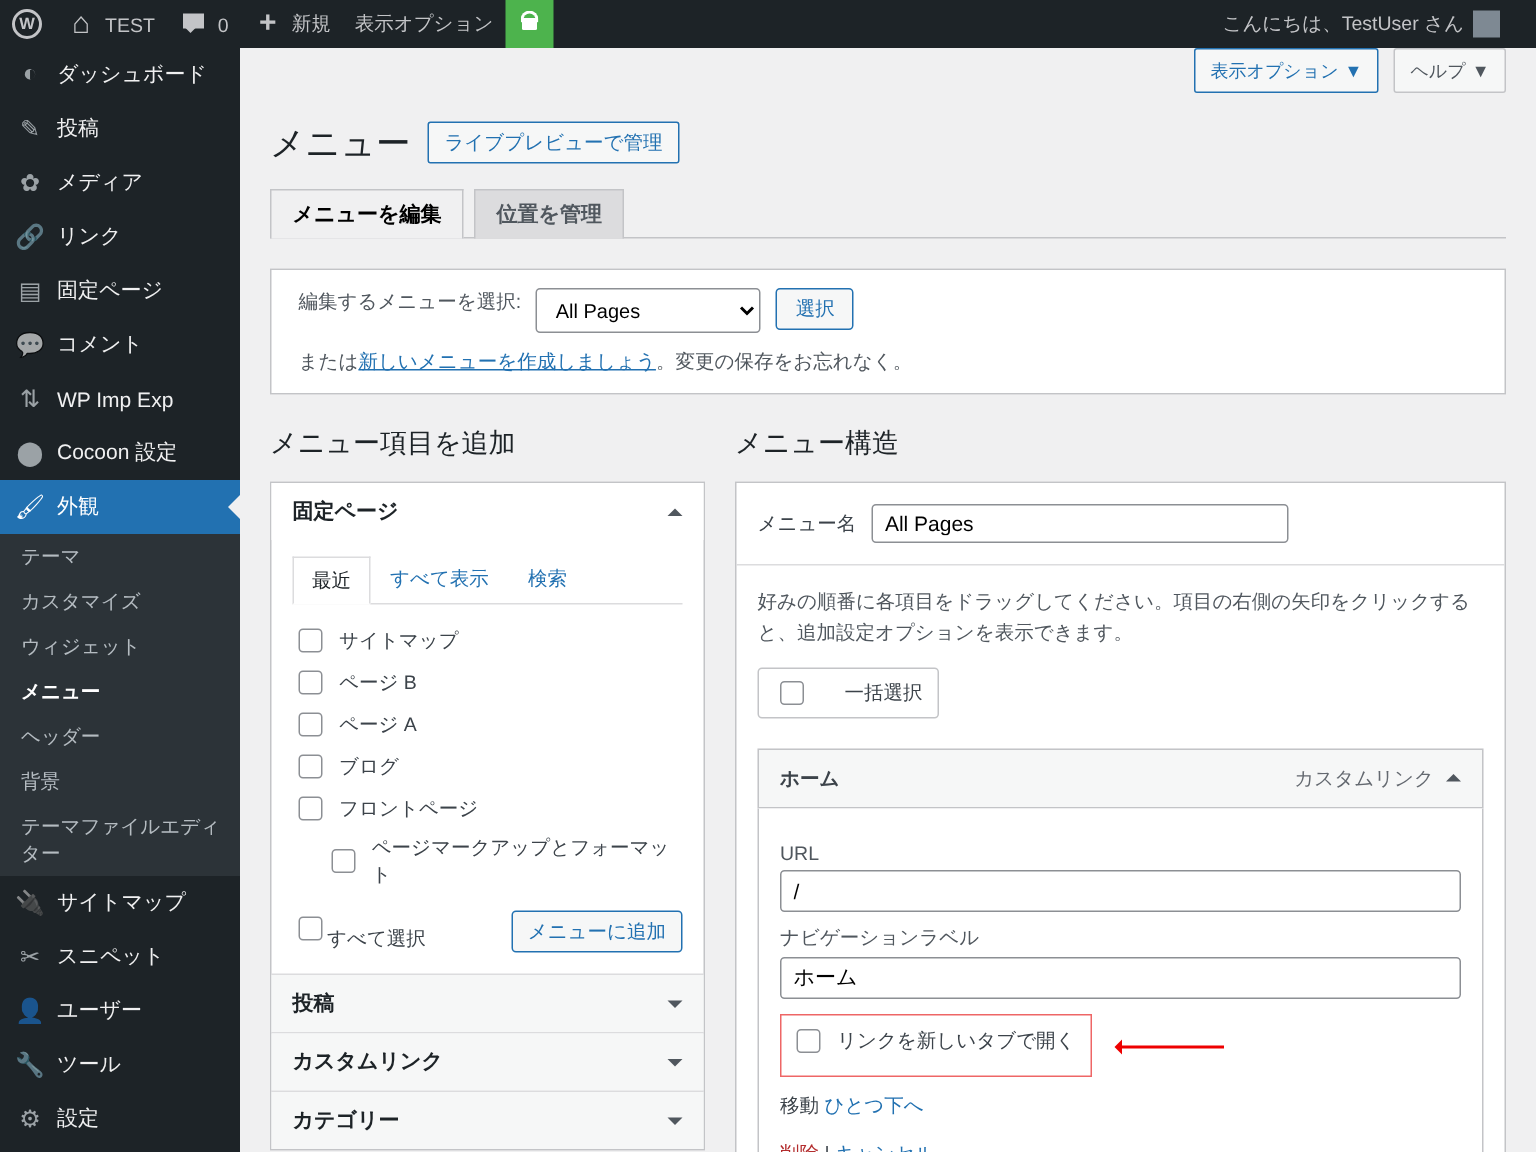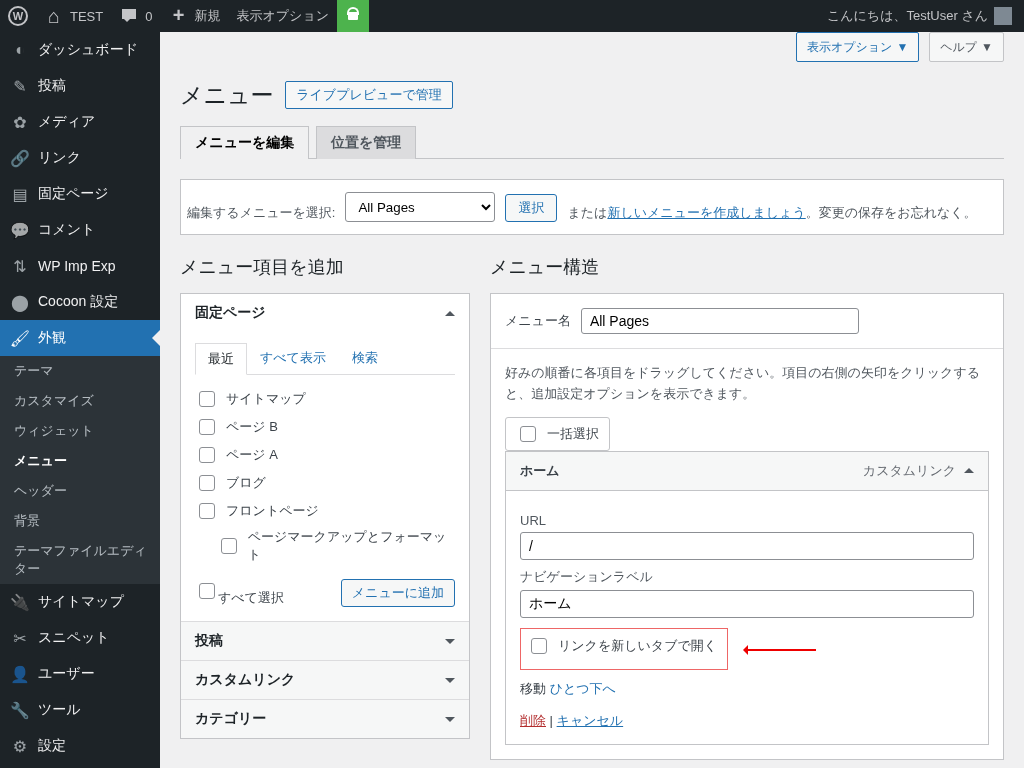--- a/index.html
+++ b/index.html
@@ -1,18 +1,18 @@
 <!DOCTYPE html>
 <html><head>
 <meta charset="utf-8">
 <style>
 html,body{margin:0;padding:0;width:1024px;height:768px;overflow:hidden;font-family:-apple-system,BlinkMacSystemFont,"Segoe UI","Hiragino Sans","Meiryo",sans-serif;font-size:13px;color:#3c434a;background:#f0f0f1}
 #adminbar{position:fixed;top:0;left:0;right:0;height:32px;background:#1d2327;color:#c3c4c7;display:flex;align-items:center;z-index:99}
 #adminbar .ab-left{display:flex;align-items:center}
-#adminbar .ab-right{margin-left:auto;display:flex;align-items:center;padding-right:4px}
+#adminbar .ab-right{margin-left:auto;display:flex;align-items:center;padding-right:16px}
 #adminbar .ab-item{display:flex;align-items:center;padding:0 8px;height:32px;font-size:13px;color:#c3c4c7}
 #adminbar .ab-item.icon-only svg,#adminbar .ab-item.icon-only .ico{margin-right:0}
 #adminbar .ico{display:inline-block;width:20px;height:20px;position:relative;margin-right:6px}
 #adminbar .wp-logo::before{content:"";width:20px;height:20px;border:2px solid #c3c4c7;border-radius:50%;box-sizing:border-box;display:block}
 #adminbar .wp-logo::after{content:"W";position:absolute;top:0;left:0;width:20px;line-height:20px;text-align:center;font-size:11px;font-weight:bold;color:#c3c4c7}
 #adminbar .home::before{content:"⌂";font-size:20px;line-height:20px;display:block;text-align:center}
 #adminbar .speech::before{content:"";width:14px;height:10px;background:#c3c4c7;display:block;margin:3px auto 0}
 #adminbar .speech::after{content:"";width:0;height:0;border:4px solid transparent;border-top-color:#c3c4c7;position:absolute;left:4px;top:12px}
 #adminbar .plus::before{content:"+";font-size:20px;font-weight:bold;line-height:18px;display:block;text-align:center}
 #adminbar .lock-box{width:32px;height:32px;background:#4db34d;display:flex;align-items:center;justify-content:center}
@@ -31,21 +31,21 @@
 #wpbody{margin-left:160px;padding-top:32px;height:100%}
 #wpbody-content{padding:0 20px 20px}
 .screen-meta{display:flex;justify-content:flex-end;gap:10px;margin:0 0 10px;position:relative;top:0}
 .screen-meta .smbtn{border:1px solid #2271b1;background:#f6f7f7;color:#2271b1;font-size:12px;padding:3px 10px;border-radius:2px;height:30px;display:inline-flex;align-items:center;gap:4px}
 .screen-meta .smbtn.help{border-color:#c3c4c7;color:#50575e}
 .wp-heading-inline{font-size:23px;font-weight:400;color:#1d2327;padding:8px 0 4px;display:inline-block;margin:0}
 .page-title-action{display:inline-block;border:1px solid #2271b1;color:#2271b1;background:#f6f7f7;padding:4px 10px;font-size:13px;border-radius:2px;margin-left:8px;vertical-align:4px}
 .nav-tab-wrapper{border-bottom:1px solid #c3c4c7;margin:10px 0 20px}
 .nav-tab{display:inline-block;border:1px solid #c3c4c7;border-bottom:none;background:#dcdcde;color:#50575e;font-size:14px;font-weight:600;padding:7px 14px;margin-right:3px;position:relative;bottom:-1px}
 .nav-tab.active{background:#f0f0f1;color:#000}
-.manage-menus{border:1px solid #c3c4c7;background:#fff;padding:12px 6px;display:flex;align-items:flex-end;gap:10px;flex-wrap:wrap;font-size:13px;color:#50575e}
+.manage-menus{border:1px solid #c3c4c7;background:#fff;padding:12px 18px;display:flex;align-items:flex-start;gap:10px;flex-wrap:wrap;font-size:13px;color:#50575e}
 .manage-menus select{height:30px;min-width:150px;border:1px solid #8c8f94;border-radius:3px;padding:0 24px 0 8px;background:#fff}
 .manage-menus .button{border:1px solid #2271b1;color:#2271b1;background:#f6f7f7;padding:4px 12px;border-radius:3px;font-size:13px}
 .manage-menus a{color:#2271b1;text-decoration:underline}
 #menu-management-liquid{display:flex;gap:20px;margin-top:20px;align-items:flex-start}
 #menu-settings-column{width:290px;flex:none}
 #menu-management{flex:1}
 .col-heading{font-size:18px;font-weight:400;color:#1d2327;margin:0 0 14px}
 .accordion-container{border:1px solid #c3c4c7;background:#fff}
 .accordion-section{border-top:1px solid #dcdcde}
 .accordion-section:first-child{border-top:none}
@@ -61,21 +61,21 @@
 .check-list label{display:flex;align-items:center;gap:8px;padding:3px 0;font-size:13px}
 .check-list label.indent{padding-left:22px}
 .check-list input[type=checkbox],.chk{width:16px;height:16px;border:1px solid #8c8f94;border-radius:3px;appearance:none;background:#fff}
 .add-footer{display:flex;align-items:center;justify-content:space-between;margin-top:12px}
 .add-footer .button{border:1px solid #2271b1;color:#2271b1;background:#f6f7f7;padding:4px 10px;border-radius:3px;font-size:13px}
 .menu-edit{border:1px solid #c3c4c7;background:#fff}
 .menu-edit .header,.menu-edit .body,.menu-edit .footer{padding:14px}
 .menu-edit .header{display:flex;align-items:center;gap:10px;border-bottom:1px solid #dcdcde}
 .menu-edit .header input[type=text]{flex:0 0 260px;padding:4px 8px;border:1px solid #8c8f94;border-radius:3px;font-size:14px}
 .menu-edit .desc{font-size:13px;color:#50575e;line-height:1.6;margin-bottom:12px}
-.bulk-select{display:inline-flex;border:1px solid #c3c4c7;border-radius:3px;padding:5px 10px;align-items:center;gap:8px;font-size:13px;}
+.bulk-select{display:inline-flex;border:1px solid #c3c4c7;border-radius:3px;padding:5px 10px;align-items:center;gap:24px;font-size:13px;margin-bottom:20px}
 .menu-item-bar{border:1px solid #c3c4c7;background:#f6f7f7;padding:10px 14px;display:flex;align-items:center;justify-content:space-between;font-size:13px;font-weight:600}
 .menu-item-bar .type{font-weight:400;color:#646970;display:flex;align-items:center;gap:8px}
 .menu-item-settings{border:1px solid #c3c4c7;border-top:none;background:#fff;padding:14px}
 .field-label{font-size:13px;color:#50575e;display:block;margin:8px 0 4px}
 .wide-input{width:100%;padding:5px 8px;border:1px solid #8c8f94;border-radius:3px;font-size:14px;box-sizing:border-box}
 .new-tab-box{border:1.5px solid #e66;display:inline-flex;align-items:center;gap:8px;padding:6px 10px 12px 6px;margin-top:10px;font-size:13px}
 .arrow-annot{display:inline-block;width:70px;height:2px;background:#e00;position:relative;margin-left:14px;vertical-align:middle}
 .arrow-annot::before{content:"";position:absolute;left:-8px;top:-4px;border:5px solid transparent;border-right-color:#e00}
 .move-row{font-size:13px;margin-top:10px}
 .move-row a{color:#2271b1;}

